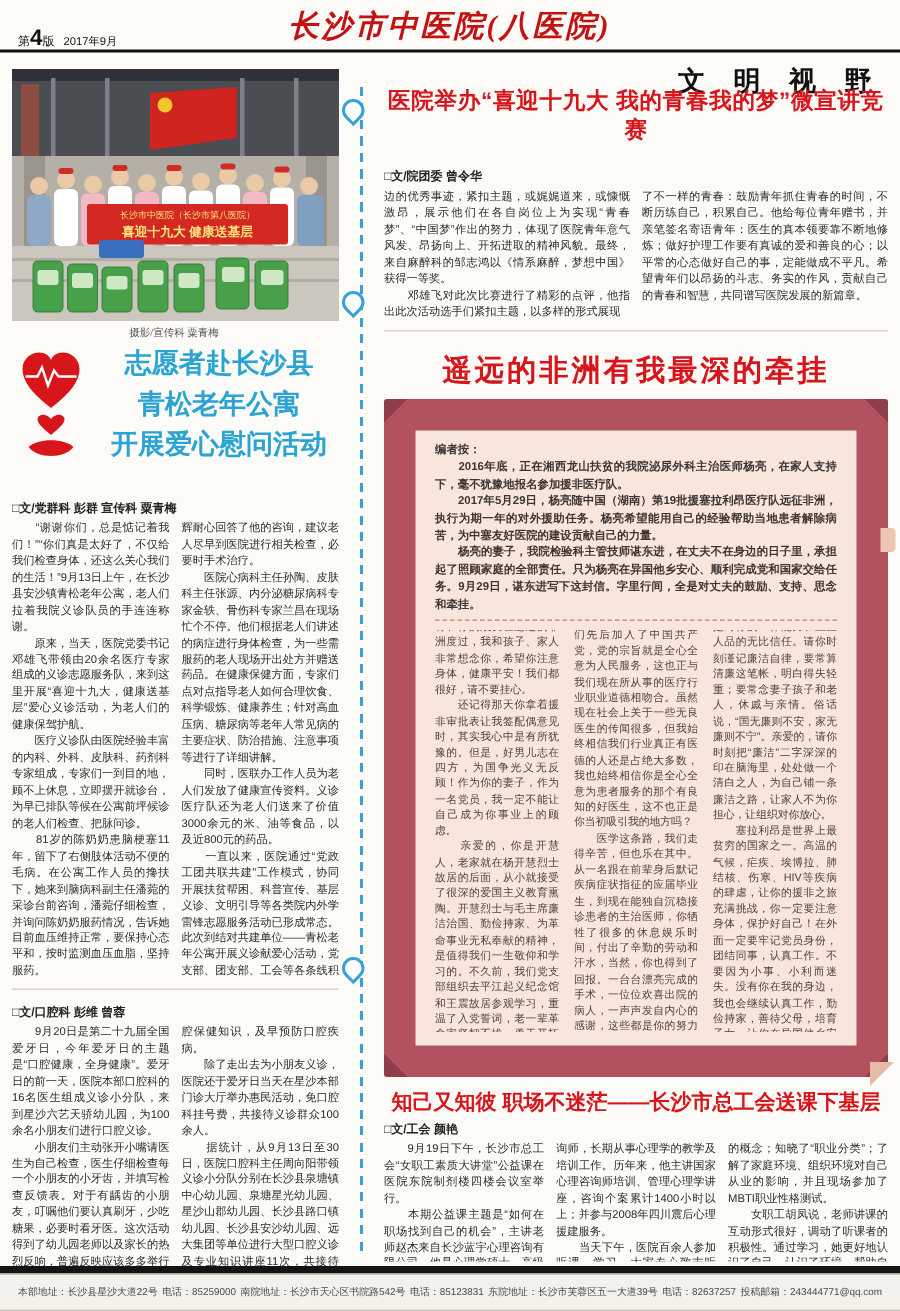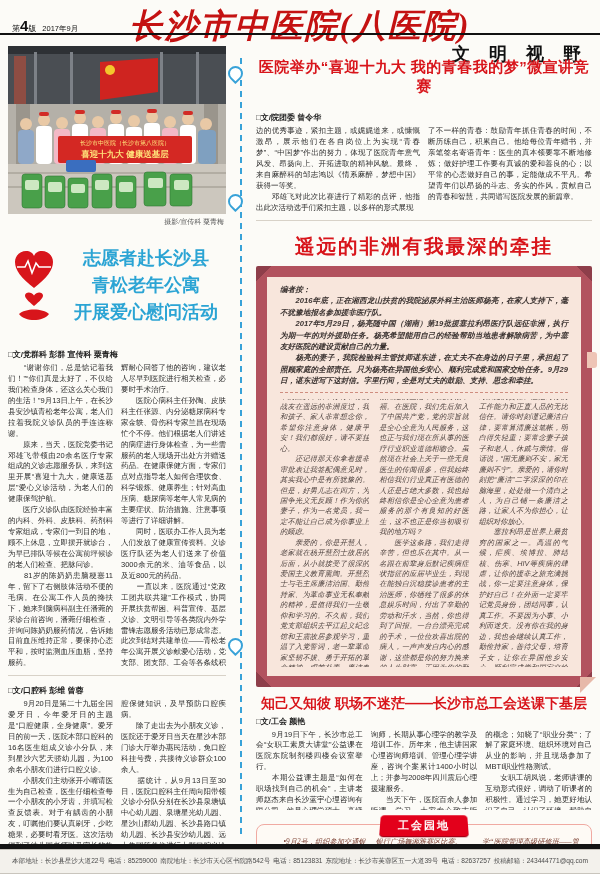--- a/index.html
+++ b/index.html
@@ -5,21 +5,21 @@
   html,body{margin:0;padding:0;background:#e9e7e2;}
   .page{position:relative;width:600px;height:874px;margin:0 auto;background:#fcfbf7;
         font-family:"Liberation Sans","DejaVu Sans",sans-serif;color:#222;overflow:hidden;}
   
   .header{position:absolute;top:0;left:0;right:0;height:42px;}
   .header-rule{position:absolute;top:33px;left:0;right:0;height:2px;background:#111;}
   .edition{position:absolute;left:12px;top:17px;font-size:8px;color:#111;}
   .edition b{font-size:15px;font-weight:bold;}
   .edition .date{font-size:7.5px;margin-left:6px;}
   .masthead{position:absolute;left:0;right:0;top:4px;text-align:center;
-            font-size:33px;font-weight:bold;font-style:italic;color:#c41212;
+            font-size:20px;font-weight:bold;font-style:italic;color:#c41212;
             font-family:"Liberation Serif","DejaVu Serif",serif;letter-spacing:2px;}
   .section-name{position:absolute;right:12px;top:12px;font-size:18px;font-weight:bold;
             letter-spacing:7px;color:#111;margin-top:30px;}
   
   .content{position:absolute;top:46px;left:8px;right:8px;bottom:30px;display:flex;gap:8px;}
   .left-col{width:218px;flex:none;display:flex;flex-direction:column;}
   .right-col{flex:1;position:relative;padding-left:22px;display:flex;flex-direction:column;}
   
   .timeline{position:absolute;left:6px;top:12px;bottom:8px;width:2px;
      background:repeating-linear-gradient(#38a2d8 0 6px,transparent 6px 11px);}
@@ -27,40 +27,40 @@
      border-radius:50% 50% 50% 0;transform:translateX(-5px) rotate(-45deg);}
   .pin1{top:20px}.pin2{top:148px}.pin3{top:592px}
   
   .red-title{color:#d8151b;font-weight:bold;text-align:center;}
   .byline{font-size:8px;font-weight:bold;color:#222;margin:3px 0 3px 0;}
   .cols{display:flex;gap:8px;overflow:hidden;text-align:justify;}
   .cols .c{flex:1;font-size:7.5px;line-height:1.46;color:#2b2b2b;white-space:pre-wrap;overflow:hidden;}
   .divider{border:none;border-top:1px solid #d8d2c8;margin:6px 0;}
   
   .photo{width:218px;height:168px;display:block;background:#b7b3ab;}
-  .caption{font-size:7px;color:#555;text-align:right;margin:3px 2px 16px 0;
+  .caption{font-size:7px;color:#555;text-align:center;margin:3px 2px 0 0;
            font-family:"Liberation Serif","DejaVu Serif",serif;}
   
   .vol-head{display:flex;align-items:center;gap:6px;margin:2px 0 20px 0;}
   .vol-icons{width:52px;flex:none;display:flex;flex-direction:column;align-items:center;gap:2px;}
   .vol-title{flex:1;text-align:center;color:#2ba4d4;font-weight:bold;font-size:18px;line-height:1.5;}
   .left-body{height:306px;}
   .smile-title{color:#f07e00;font-weight:bold;font-size:13.5px;text-align:center;margin:5px 0 2px 0;}
   .left-body2{flex:1;}
   
   .art-speech .red-title{font-size:15px;margin:12px 0 16px 0;letter-spacing:0.5px;}
   .art-speech .cols{height:88px;}
   
   .art-africa .red-title{font-size:19.5px;margin:6px 0 6px 0;letter-spacing:2px;}
-  .letter-frame{position:relative;background:#b2525e;padding:11px;border-radius:2px;
+  .letter-frame{position:relative;background:#b2525e;padding:21px;border-radius:2px;
      background-image:
        linear-gradient(135deg,#8e3e4a 11px,rgba(0,0,0,0) 11px),
        linear-gradient(225deg,#8e3e4a 11px,rgba(0,0,0,0) 11px),
        linear-gradient(45deg,#8e3e4a 11px,rgba(0,0,0,0) 11px),
-       linear-gradient(315deg,#8e3e4a 11px,rgba(0,0,0,0) 11px); font-style: italic;}
+       linear-gradient(315deg,#8e3e4a 11px,rgba(0,0,0,0) 11px);}
   .letter-inner{position:relative;background:#f8e6dc;padding:7px 13px 9px 13px;}
   .ed-note{font-size:7.6px;line-height:1.5;font-weight:bold;color:#3c3432;white-space:pre-wrap;text-align:justify;}
   .ed-label{font-weight:bold;}
   .letter-sep{border:none;border-top:1px dashed #cf8d7f;margin:5px 0 6px 0;}
   .letter-cols{display:flex;gap:10px;height:268px;overflow:hidden;text-align:justify;align-items:center;}
   .letter-cols .c{flex:1;font-size:7.2px;line-height:1.45;color:#4c413e;white-space:pre-wrap;overflow:hidden;}
   .fold{position:absolute;right:-4px;bottom:-6px;width:0;height:0;
         border-left:16px solid #e7b9a9;border-bottom:16px solid #fcfbf7;transform:rotate(0deg);}
   .fold-top{position:absolute;right:-5px;top:86px;width:10px;height:16px;background:#eec4b5;
         border-radius:0 3px 3px 0;}

